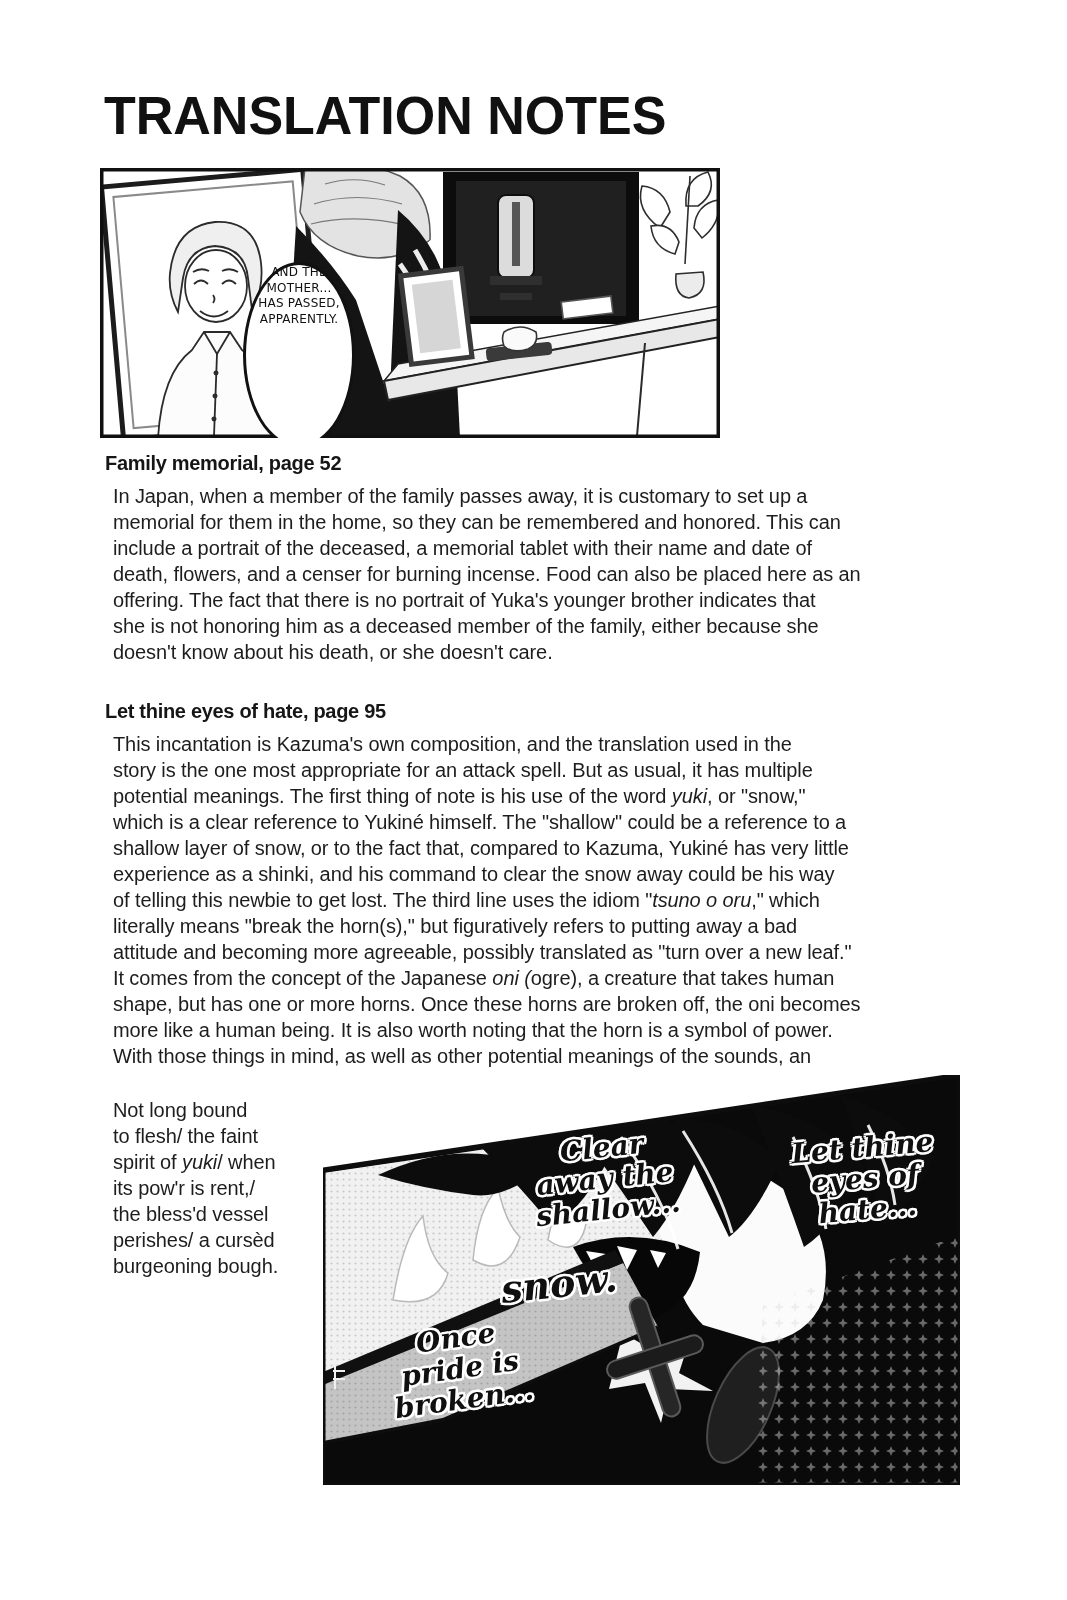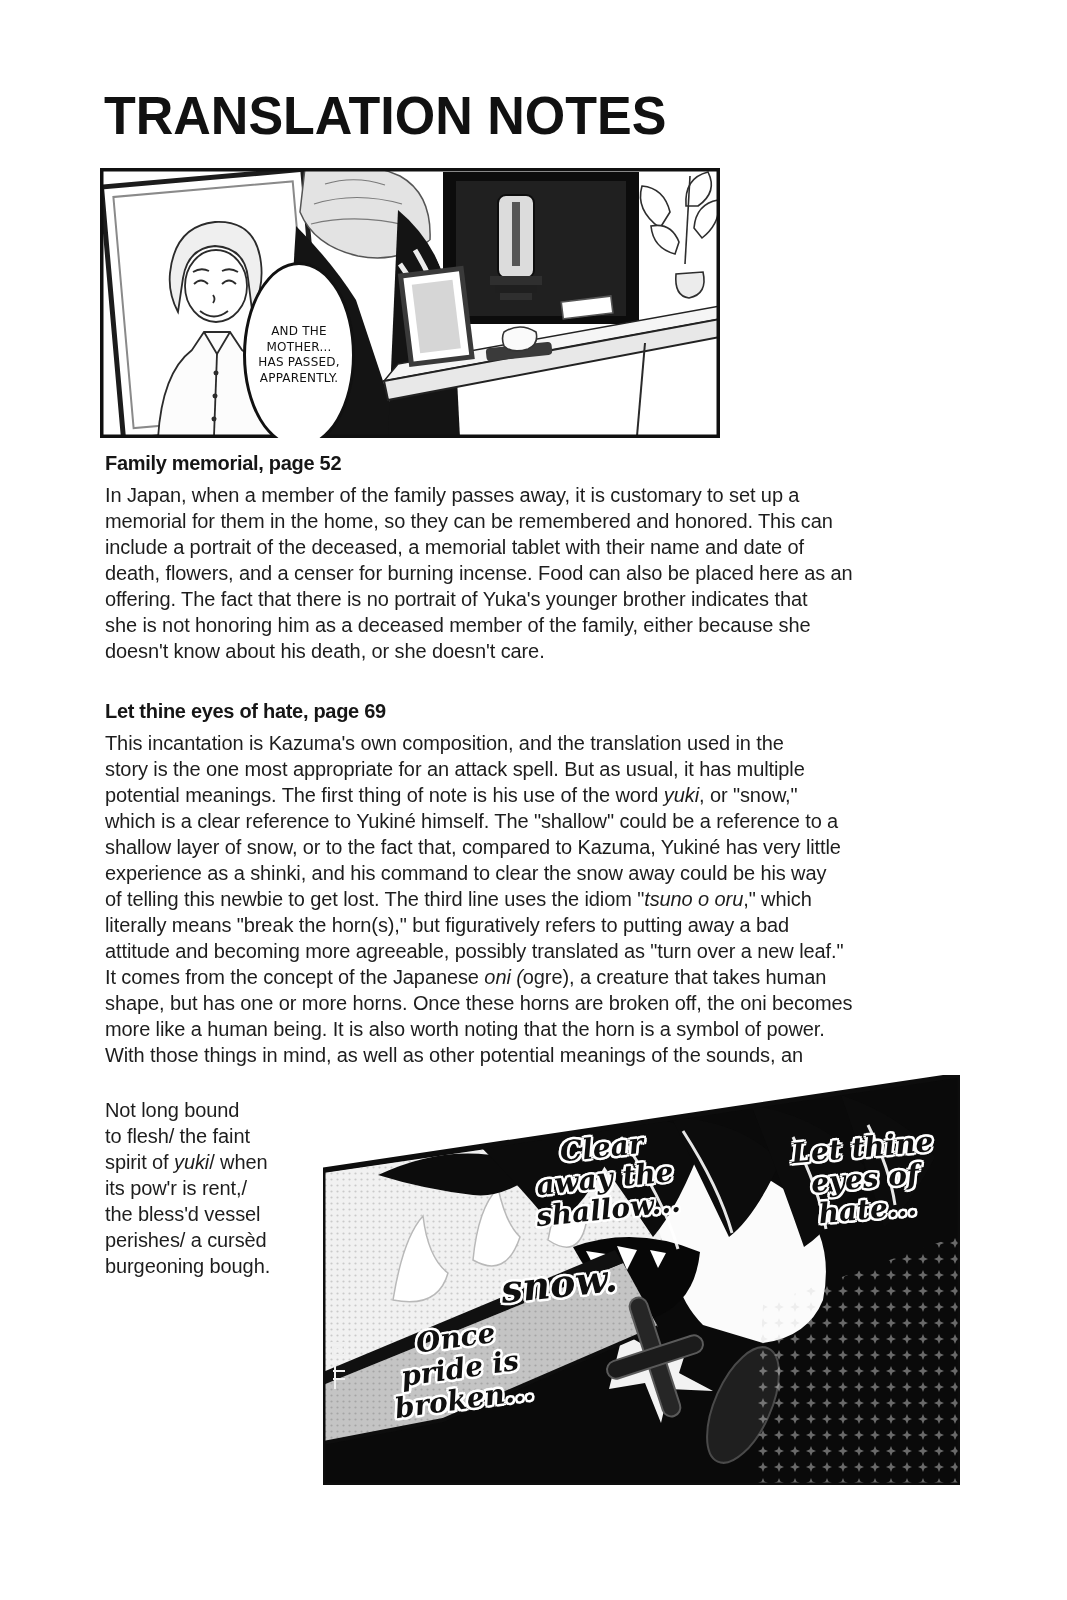--- a/index.html
+++ b/index.html
@@ -4,27 +4,27 @@
 <style>
   html,body{margin:0;padding:0;background:#ffffff;}
   .page{position:relative;width:1067px;height:1600px;background:#ffffff;overflow:hidden;
         font-family:"Liberation Sans",sans-serif;color:#1d1d1d;border-radius:15px;}
   h1.title{position:absolute;left:104px;top:86px;margin:0;font-size:52px;font-weight:bold;
         letter-spacing:0px;color:#111;transform:scaleY(1.02);}
   
   .panel1{position:absolute;left:100px;top:168px;width:620px;height:270px;overflow:hidden;background:#fff;}
   .panel1 svg{position:absolute;left:0;top:0;}
   .bubble{position:absolute;left:143px;top:94px;width:106px;height:180px;background:#fff;
-        border:3px solid #111;border-radius:50%;display:flex;align-items:center;justify-content:center;}
+        border:3px solid #111;border-radius:50%;display:flex;align-items:flex-start;justify-content:center;}
   .bubble span{font-family:"DejaVu Sans",sans-serif;font-size:12px;line-height:15.5px;font-weight:500;
         text-align:center;white-space:pre-line;color:#111;letter-spacing:.2px;}
   
   .sec{position:absolute;left:105px;width:905px;}
   .sec h2{margin:0 0 7px 0;font-size:20px;font-weight:bold;color:#161616;letter-spacing:-0.3px;}
-  .sec p,.leftcol p{margin:0;font-size:20px;line-height:26px;letter-spacing:-0.1px;color:#1d1d1d;}
+  .sec p,.leftcol p{margin:8px;font-size:20px;line-height:26px;letter-spacing:-0.1px;color:#1d1d1d;}
   .sec1{top:452px;}
   .sec2{top:700px;}
   .leftcol{position:absolute;left:105px;top:1070px;width:232px;}
   .leftcol .poem{margin-top:27px;}
   
   .panel2{position:absolute;left:323px;top:1075px;width:637px;height:410px;}
   .panel2 svg{position:absolute;left:0;top:0;}
   .sfx{position:absolute;font-family:"DejaVu Serif",serif;font-style:italic;font-weight:bold;
        color:#101010;text-align:center;line-height:1.1;white-space:pre-line;
        text-shadow:-2px -2px 0 #fff,2px -2px 0 #fff,-2px 2px 0 #fff,2px 2px 0 #fff,
@@ -136,21 +136,21 @@
 APPARENTLY.</span>
     </div>
   </div>
 
   <section class="sec sec1">
     <h2>Family memorial, page 52</h2>
     <p>In Japan, when a member of the family passes away, it is customary to set up a<br>memorial for them in the home, so they can be remembered and honored. This can<br>include a portrait of the deceased, a memorial tablet with their name and date of<br>death, flowers, and a censer for burning incense. Food can also be placed here as an<br>offering. The fact that there is no portrait of Yuka's younger brother indicates that<br>she is not honoring him as a deceased member of the family, either because she<br>doesn't know about his death, or she doesn't care.</p>
   </section>
 
   <section class="sec sec2">
-    <h2>Let thine eyes of hate, page 69</h2>
+    <h2>Let thine eyes of hate, page 95</h2>
     <p>This incantation is Kazuma's own composition, and the translation used in the<br>story is the one most appropriate for an attack spell. But as usual, it has multiple<br>potential meanings. The first thing of note is his use of the word <i>yuki</i>, or "snow,"<br>which is a clear reference to Yukiné himself. The "shallow" could be a reference to a<br>shallow layer of snow, or to the fact that, compared to Kazuma, Yukiné has very little<br>experience as a shinki, and his command to clear the snow away could be his way<br>of telling this newbie to get lost. The third line uses the idiom "<i>tsuno o oru</i>," which<br>literally means "break the horn(s)," but figuratively refers to putting away a bad<br>attitude and becoming more agreeable, possibly translated as "turn over a new leaf."<br>It comes from the concept of the Japanese <i>oni (</i>ogre), a creature that takes human<br>shape, but has one or more horns. Once these horns are broken off, the oni becomes<br>more like a human being. It is also worth noting that the horn is a symbol of power.<br>With those things in mind, as well as other potential meanings of the sounds, an</p>
   </section>
 
   <div class="leftcol">
     <p class="poem">Not long bound<br>to flesh/ the faint<br>spirit of <i>yuki</i>/ when<br>its pow'r is rent,/<br>the bless'd vessel<br>perishes/ a cursèd<br>burgeoning bough.</p>
   </div>
 
   <div class="panel2">
     <svg width="637" height="410" viewBox="0 0 637 410">
       <defs>

